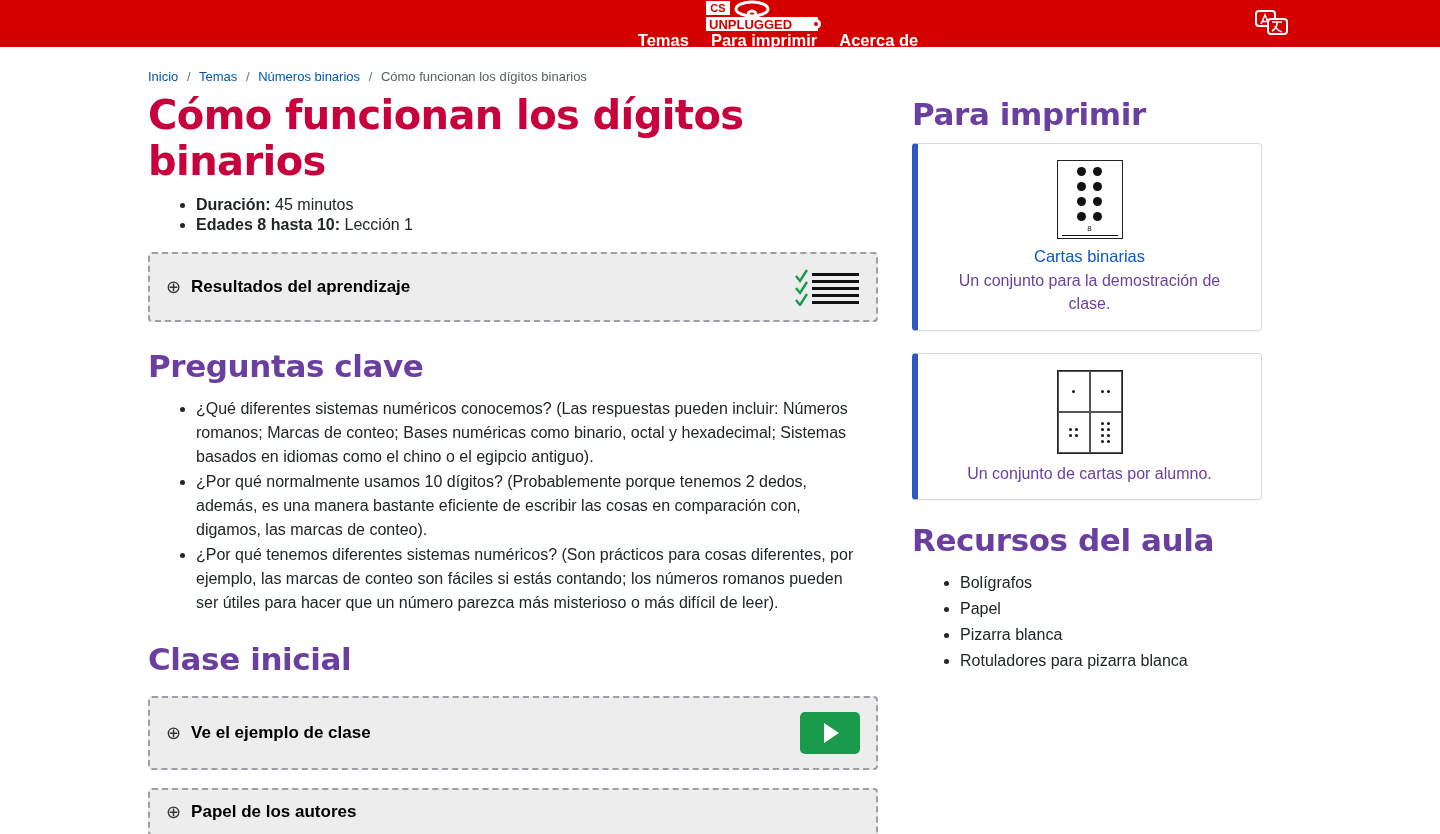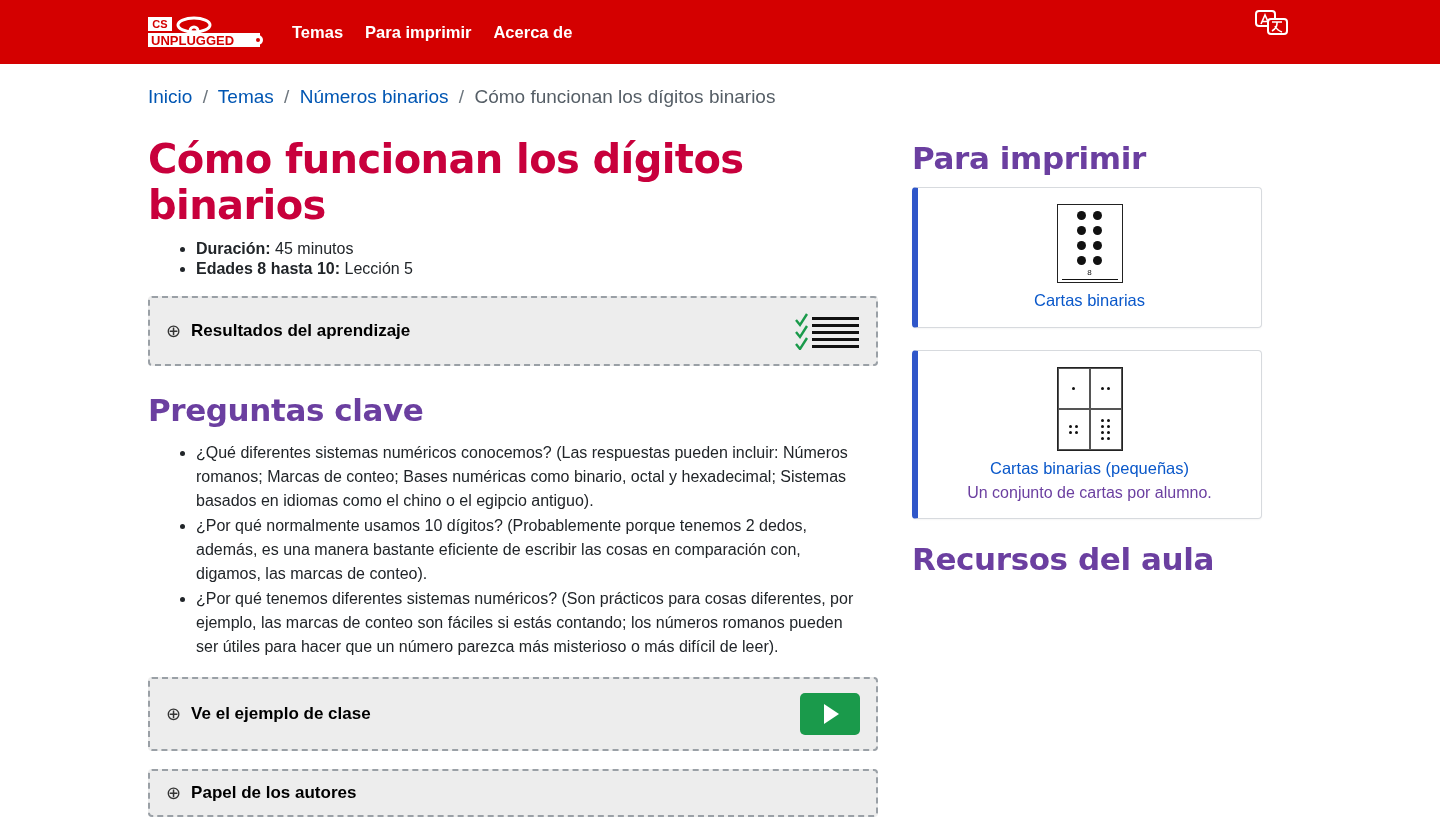--- a/index.html
+++ b/index.html
@@ -9,26 +9,27 @@
     height: 834px;
     overflow: hidden;
     background: #ffffff;
     font-family: "Liberation Sans", sans-serif;
     font-size: 16px;
     color: #212529;
   }
 
   
   .navbar {
-    height: 64px;
+    height: 47px;
     background: #D40000;
     display: flex;
     align-items: center;
     padding: 0 32px 0 148px;
     position: relative;
+    flex-direction: column;
   }
   .brand {
     display: flex;
     align-items: center;
     margin-right: 26px;
     text-decoration: none;
   }
   .brand svg { display: block; }
   .nav-links { display: flex; align-items: center; gap: 22px; }
   .nav-link {
@@ -49,23 +50,23 @@
     align-items: center;
     justify-content: center;
   }
 
   
   .page {
     padding: 22px 148px 0 148px;
     display: block;
   }
   .breadcrumb {
-    font-size: 19px;
+    font-size: 13px;
     color: #6c757d;
-    margin-bottom: 28px;
+    margin-bottom: 8px;
   }
   .breadcrumb a { color: #0056b3; text-decoration: none; }
   .breadcrumb .sep { color: #6c757d; margin: 0 5px; }
   .breadcrumb .current { color: #555e66; }
 
   .columns { display: flex; gap: 34px; align-items: flex-start; }
   .col-main { width: 730px; flex: 0 0 730px; }
   .col-side { width: 350px; flex: 0 0 350px; }
 
   h1.page-title {
@@ -247,21 +248,21 @@
 
     <div class="col-main">
 
       <h1 class="page-title">Cómo funcionan los dígitos binarios</h1>
 
       <ul class="meta">
         <li>
           <b>Duración:</b><span> 45 minutos</span>
         </li>
         <li>
-          <b>Edades 8 hasta 10:</b><span> Lección 5</span>
+          <b>Edades 8 hasta 10:</b><span> Lección 1</span>
         </li>
       </ul>
 
       <div class="panel tall">
         <span class="plus">⊕</span>
         <span class="panel-label">Resultados del aprendizaje</span>
         <span class="panel-art">
           <svg width="66" height="38" viewBox="0 0 66 38" aria-hidden="true">
             <path d="M2 8 l4 5 l7 -11" fill="none" stroke="#1a9a4b" stroke-width="2.4"></path>
             <path d="M2 20 l4 5 l7 -11" fill="none" stroke="#1a9a4b" stroke-width="2.4"></path>
@@ -275,20 +276,21 @@
         </span>
       </div>
 
       <h2 class="section-title">Preguntas clave</h2>
       <ul class="bullets">
         <li>¿Qué diferentes sistemas numéricos conocemos? (Las respuestas pueden incluir: Números romanos; Marcas de conteo; Bases numéricas como binario, octal y hexadecimal; Sistemas basados en idiomas como el chino o el egipcio antiguo).</li>
         <li>¿Por qué normalmente usamos 10 dígitos? (Probablemente porque tenemos 2 dedos, además, es una manera bastante eficiente de escribir las cosas en comparación con, digamos, las marcas de conteo).</li>
         <li>¿Por qué tenemos diferentes sistemas numéricos? (Son prácticos para cosas diferentes, por ejemplo, las marcas de conteo son fáciles si estás contando; los números romanos pueden ser útiles para hacer que un número parezca más misterioso o más difícil de leer).</li>
       </ul>
 
+      <h2 class="section-title">Clase inicial</h2>
 
       <div class="panel tall">
         <span class="plus">⊕</span>
         <span class="panel-label">Ve el ejemplo de clase</span>
         <span class="panel-art">
           <span class="play-btn">
               <span class="tri"></span>
             </span>
         </span>
       </div>
@@ -317,20 +319,21 @@
               <span class="dot"></span>
                 <span class="dot"></span>
                 <span class="dot"></span>
                 <span class="dot"></span>
             </div>
           </div>
           <div class="thumb-num">8</div>
           <div class="thumb-rule"></div>
         </div>
         <a class="card-title" href="#">Cartas binarias</a>
+        <div class="card-desc">Un conjunto para la demostración de clase.</div>
       </div>
 
       <div class="card">
         <div class="quad-thumb">
           <div class="quad">
             <span class="mini-dots">
                 <span class="mini-col">
                   <span class="mdot"></span>
                 </span>
               </span>
@@ -367,21 +370,26 @@
                 </span>
                 <span class="mini-col">
                   <span class="mdot"></span>
                   <span class="mdot"></span>
                   <span class="mdot"></span>
                   <span class="mdot"></span>
                 </span>
               </span>
           </div>
         </div>
-        <a class="card-title" href="#">Cartas binarias (pequeñas)</a>
         <div class="card-desc">Un conjunto de cartas por alumno.</div>
       </div>
 
       <h2 class="section-title second">Recursos del aula</h2>
+      <ul class="resources">
+        <li>Bolígrafos</li>
+        <li>Papel</li>
+        <li>Pizarra blanca</li>
+        <li>Rotuladores para pizarra blanca</li>
+      </ul>
 
     </div>
   </div>
 </div>
 
 </body></html>

